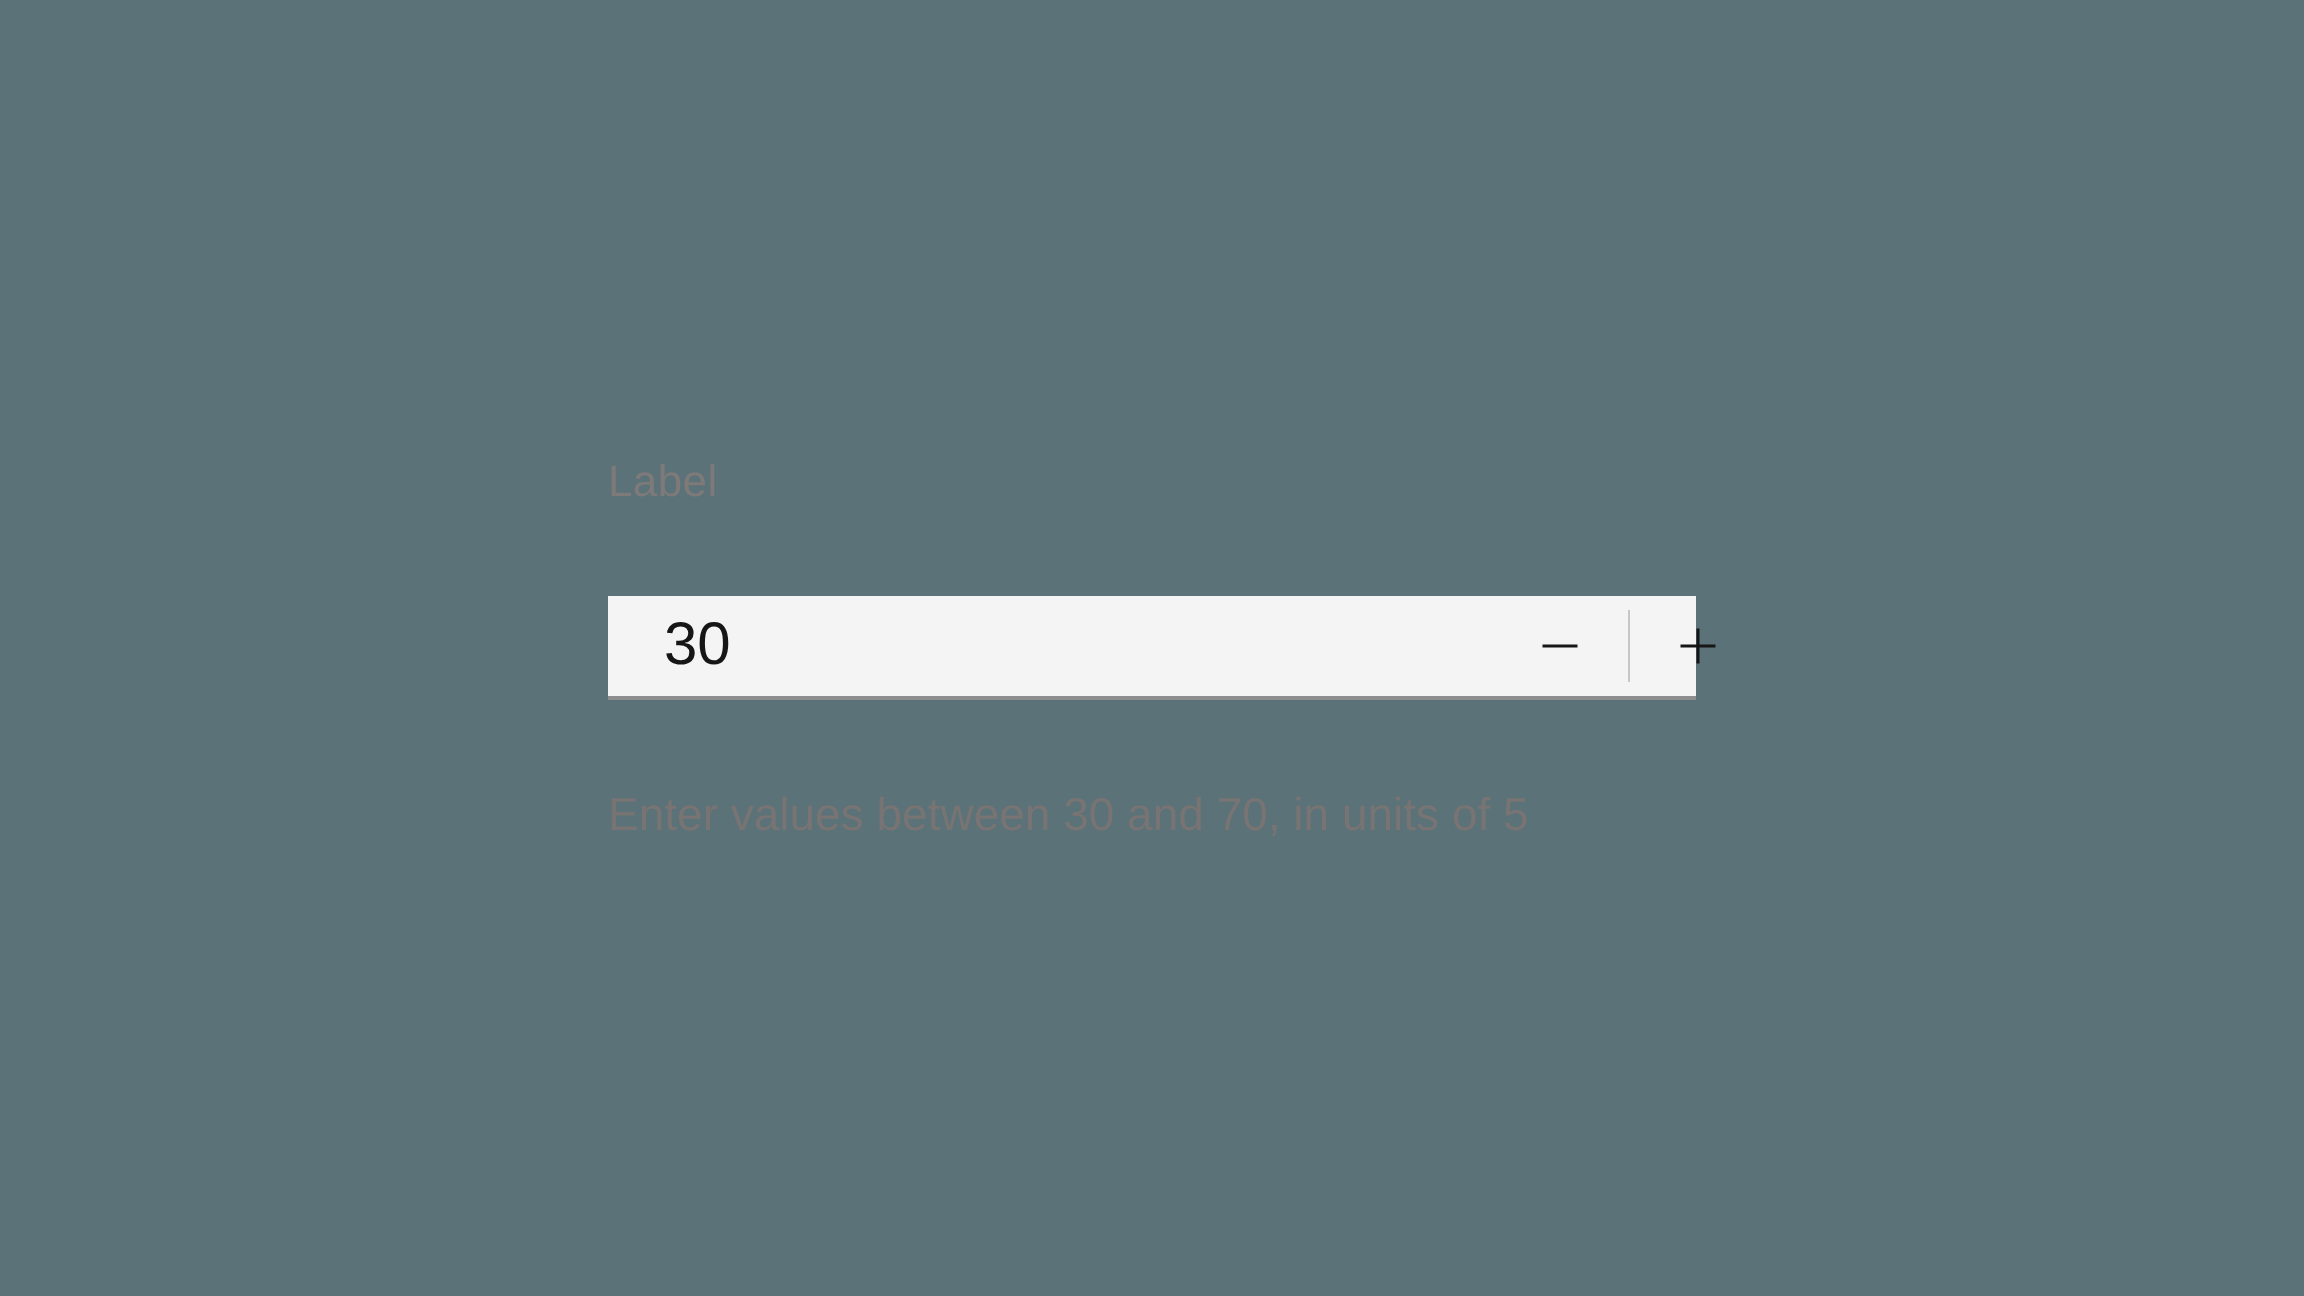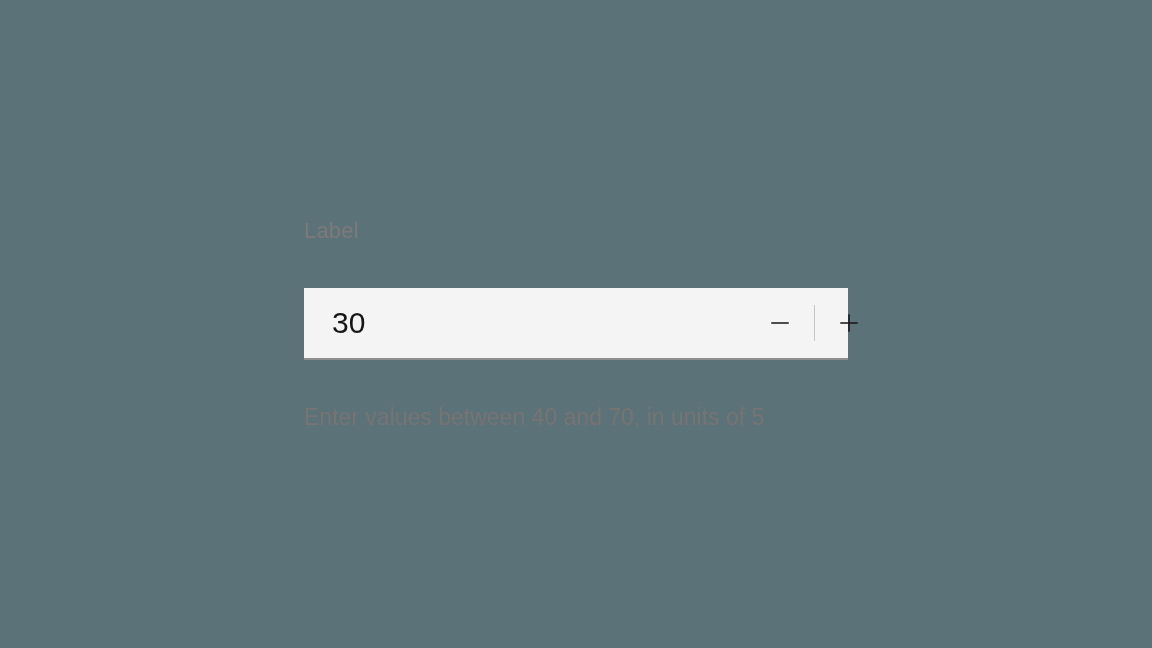--- a/index.html
+++ b/index.html
@@ -27,21 +27,21 @@
       font-size: 22px;
       color: #7d7a79;
       margin-bottom: 12px;
       font-weight: 400;
       letter-spacing: 0.2px;
     }
     .input-row {
       display: flex;
       align-items: stretch;
       background-color: #f4f4f4;
-      height: 72px;
+      height: 52px;
       border-bottom: 2px solid #8e8e8e;
     }
     .value-input {
       flex: 1;
       border: none;
       background: transparent;
       font-size: 30px;
       color: #161616;
       padding: 0 28px;
       outline: none;
@@ -97,14 +97,14 @@
       </button>
       <div class="divider"></div>
       <button class="ctrl-btn">
         <svg class="icon-svg" viewBox="0 0 16 16" fill="none" stroke="currentColor" stroke-width="1.2">
           <line x1="1" y1="8" x2="15" y2="8"></line>
           <line x1="8" y1="1" x2="8" y2="15"></line>
         </svg>
       </button>
     </div>
   </div>
-  <div class="helper">Enter values between 40 and 70, in units of 5</div>
+  <div class="helper">Enter values between 30 and 70, in units of 5</div>
 </div>
 
 </body></html>

